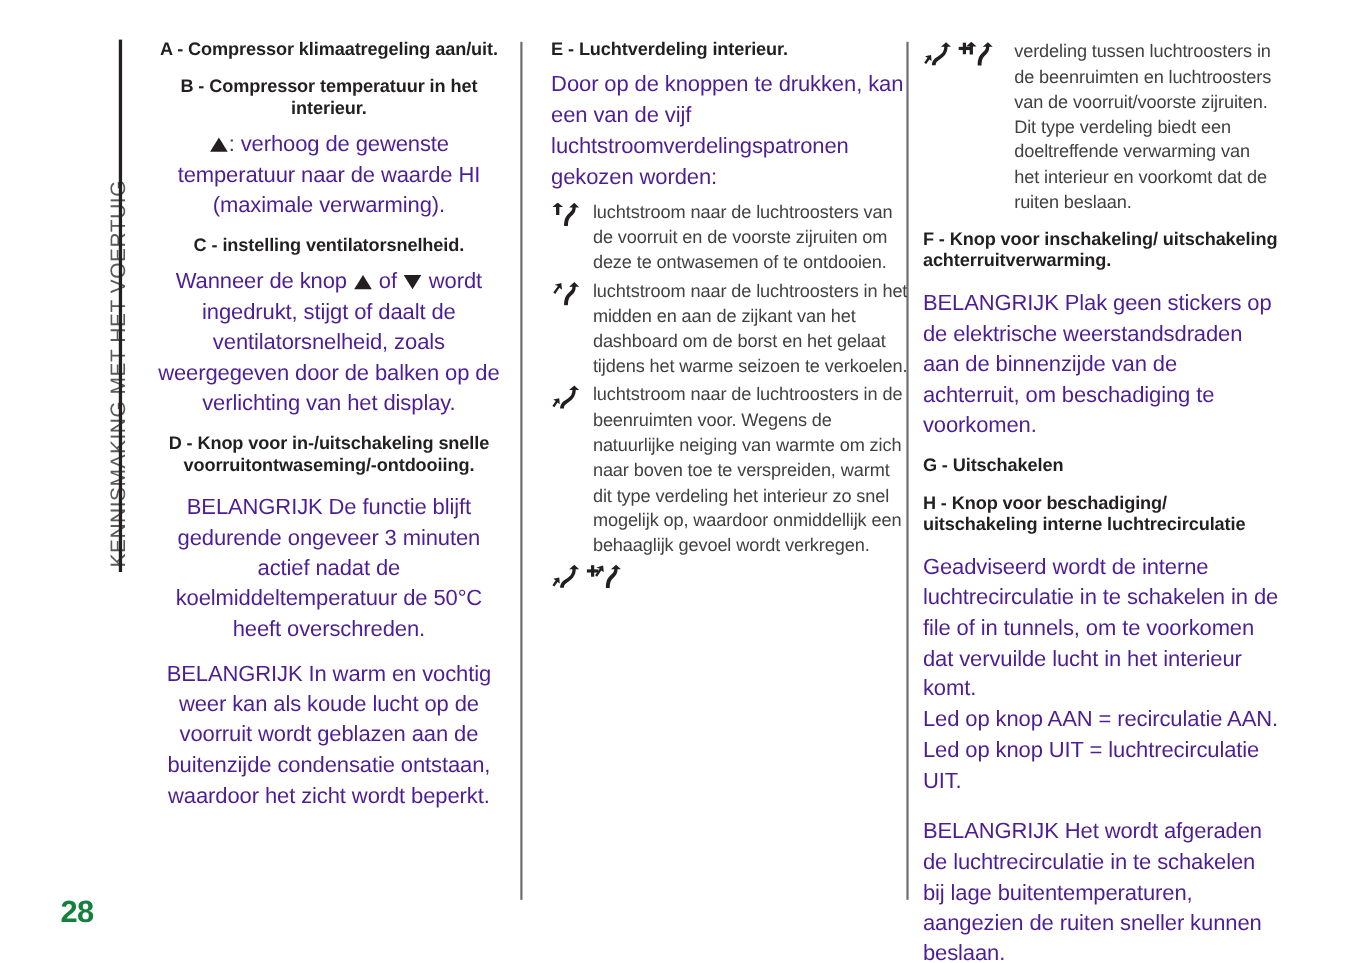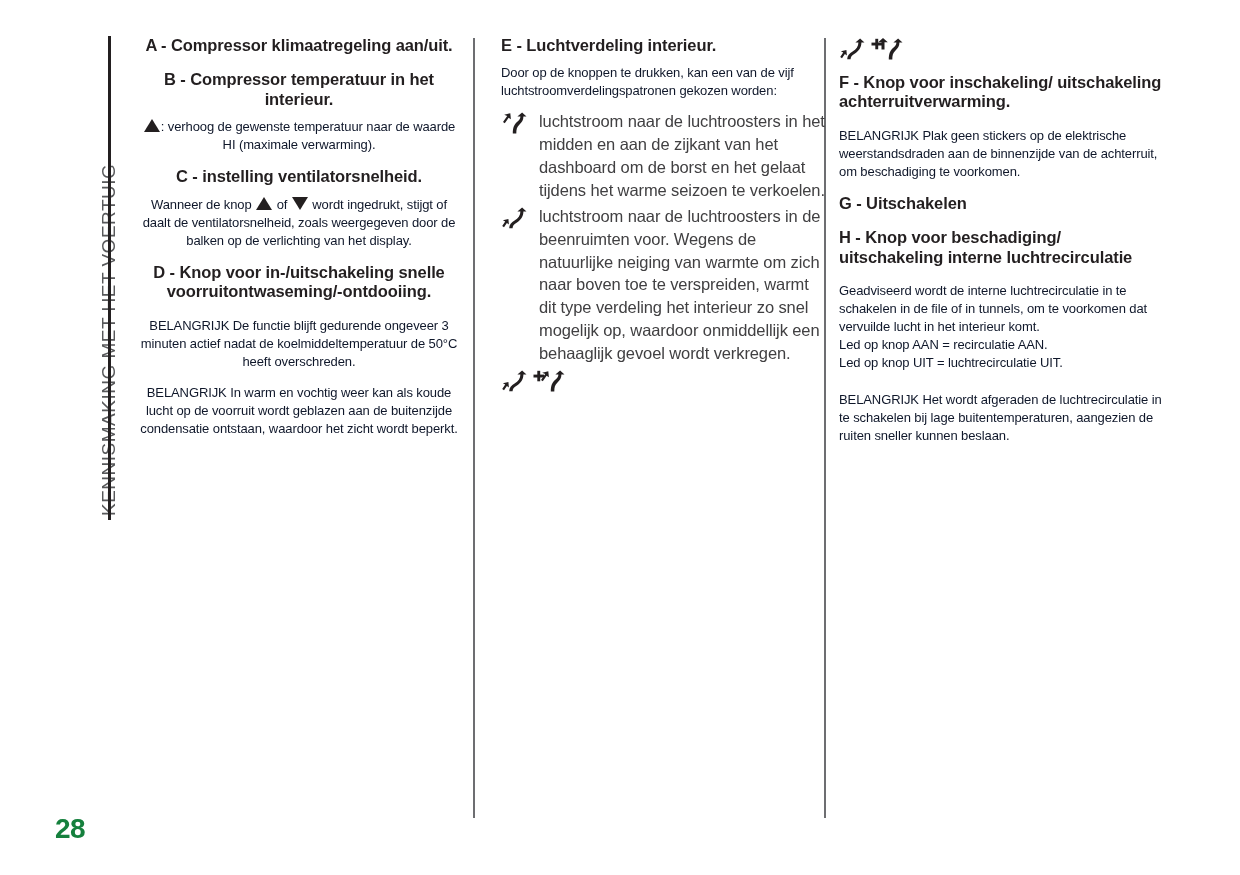--- a/index.html
+++ b/index.html
@@ -73,24 +73,24 @@
   .col.c3 { left: 839px; }
 
   h3.head {
     font-size: 16.5px;
     font-weight: bold;
     line-height: 1.18;
     margin: 0 0 2px 0;
     letter-spacing: -0.1px;
   }
   p.body {
-    font-size: 13px;
+    font-size: 20px;
     line-height: 1.385;
     margin: 0;
-    color: #0f172a;
+    color: #4c1d95;
     letter-spacing: -0.1px;
   }
   .gap-lg { height: 19px; }
   .gap-md { height: 13px; }
   .gap-sm { height: 7px; }
   .gap-xs { height: 3px; }
 
   
   .tri {
     display: inline-block;
@@ -183,20 +183,29 @@
     <p class="body">BELANGRIJK In warm en vochtig weer kan als koude lucht op de voorruit wordt geblazen aan de buitenzijde condensatie ontstaan, waardoor het zicht wordt beperkt.</p>
   </div>
 
   <div class="col c2">
 
     <h3 class="head">E - Luchtverdeling interieur.</h3>
     <div class="gap-sm"></div>
     <p class="body">Door op de knoppen te drukken, kan een van de vijf luchtstroomverdelingspatronen gekozen worden:</p>
     <div class="gap-sm"></div>
 
+    <div class="bullet">
+      <div class="icons gut-1">
+        <svg class="ic" width="26" height="22" viewBox="0 0 26 22">
+          <path d="M4.5 11.5 L4.5 4.2 L1.2 4.2 L6.0 0 L10.8 4.2 L7.5 4.2 L7.5 11.5 Z" fill="#231f20"></path>
+          <path d="M11.8 21.5 C11.8 16 13.0 12.5 16.3 9.8 C18.4 8.1 19.4 6.6 19.4 4.6 L16.4 4.6 L21.1 0.4 L25.5 4.6 L22.4 4.6 C22.4 8.2 21.0 10.4 18.3 12.7 C16.0 14.7 15.3 17.3 15.3 21.5 Z" fill="#231f20"></path>
+        </svg>
+      </div>
+      <div class="txt">luchtstroom naar de luchtroosters van de voorruit en de voorste zijruiten om deze te ontwasemen of te ontdooien.</div>
+    </div>
     <div class="gap-xs"></div>
 
     <div class="bullet">
       <div class="icons gut-1">
         <svg class="ic" width="26" height="22" viewBox="0 0 26 22">
           <path d="M2.0 10.0 L6.2 4.1 L3.2 2.8 L9.3 1.2 L9.9 7.3 L7.6 5.7 L3.8 11.3 Z" fill="#231f20"></path>
           <path d="M11.8 21.5 C11.8 16 13.0 12.5 16.3 9.8 C18.4 8.1 19.4 6.6 19.4 4.6 L16.4 4.6 L21.1 0.4 L25.5 4.6 L22.4 4.6 C22.4 8.2 21.0 10.4 18.3 12.7 C16.0 14.7 15.3 17.3 15.3 21.5 Z" fill="#231f20"></path>
         </svg>
       </div>
       <div class="txt">luchtstroom naar de luchtroosters in het midden en aan de zijkant van het dashboard om de borst en het gelaat tijdens het warme seizoen te verkoelen.</div>
@@ -238,20 +247,21 @@
           <path d="M1.2 19.0 L4.2 14.6 L1.9 13.2 L7.4 12.0 L7.9 17.4 L5.9 16.0 L3.0 20.2 Z" fill="#231f20"></path>
           <path d="M8.2 21.3 C8.2 17.6 10.4 15.2 13.6 13.4 C17.2 11.4 19.4 8.6 19.4 4.6 L16.4 4.6 L21.1 0.4 L25.5 4.6 L22.4 4.6 C22.4 9.7 19.8 13.2 15.6 15.8 C12.7 17.6 11.6 19.0 11.6 21.3 Z" fill="#231f20"></path>
         </svg>
         <svg class="ic" width="32" height="22" viewBox="0 0 32 22" style="margin-left:6px">
           <rect x="0.5" y="4.6" width="10.5" height="2.9" fill="#231f20"></rect>
           <rect x="4.3" y="0.8" width="2.9" height="10.5" fill="#231f20"></rect>
           <path d="M10.5 11.5 L10.5 4.2 L7.2 4.2 L12.0 0 L16.8 4.2 L13.5 4.2 L13.5 11.5 Z" fill="#231f20"></path>
           <path d="M17.8 21.5 C17.8 16 19.0 12.5 22.3 9.8 C24.4 8.1 25.4 6.6 25.4 4.6 L22.4 4.6 L27.1 0.4 L31.5 4.6 L28.4 4.6 C28.4 8.2 27.0 10.4 24.3 12.7 C22.0 14.7 21.3 17.3 21.3 21.5 Z" fill="#231f20"></path>
         </svg>
       </div>
+      <div class="txt">verdeling tussen luchtroosters in de beenruimten en luchtroosters van de voorruit/voorste zijruiten. Dit type verdeling biedt een doeltreffende verwarming van het interieur en voorkomt dat de ruiten beslaan.</div>
     </div>
 
     <div class="gap-md"></div>
     <h3 class="head">F - Knop voor inschakeling/ uitschakeling achterruitverwarming.</h3>
     <div class="gap-md"></div>
     <p class="body">BELANGRIJK Plak geen stickers op de elektrische weerstandsdraden aan de binnenzijde van de achterruit, om beschadiging te voorkomen.</p>
 
     <div class="gap-md"></div>
     <h3 class="head">G - Uitschakelen</h3>
 

